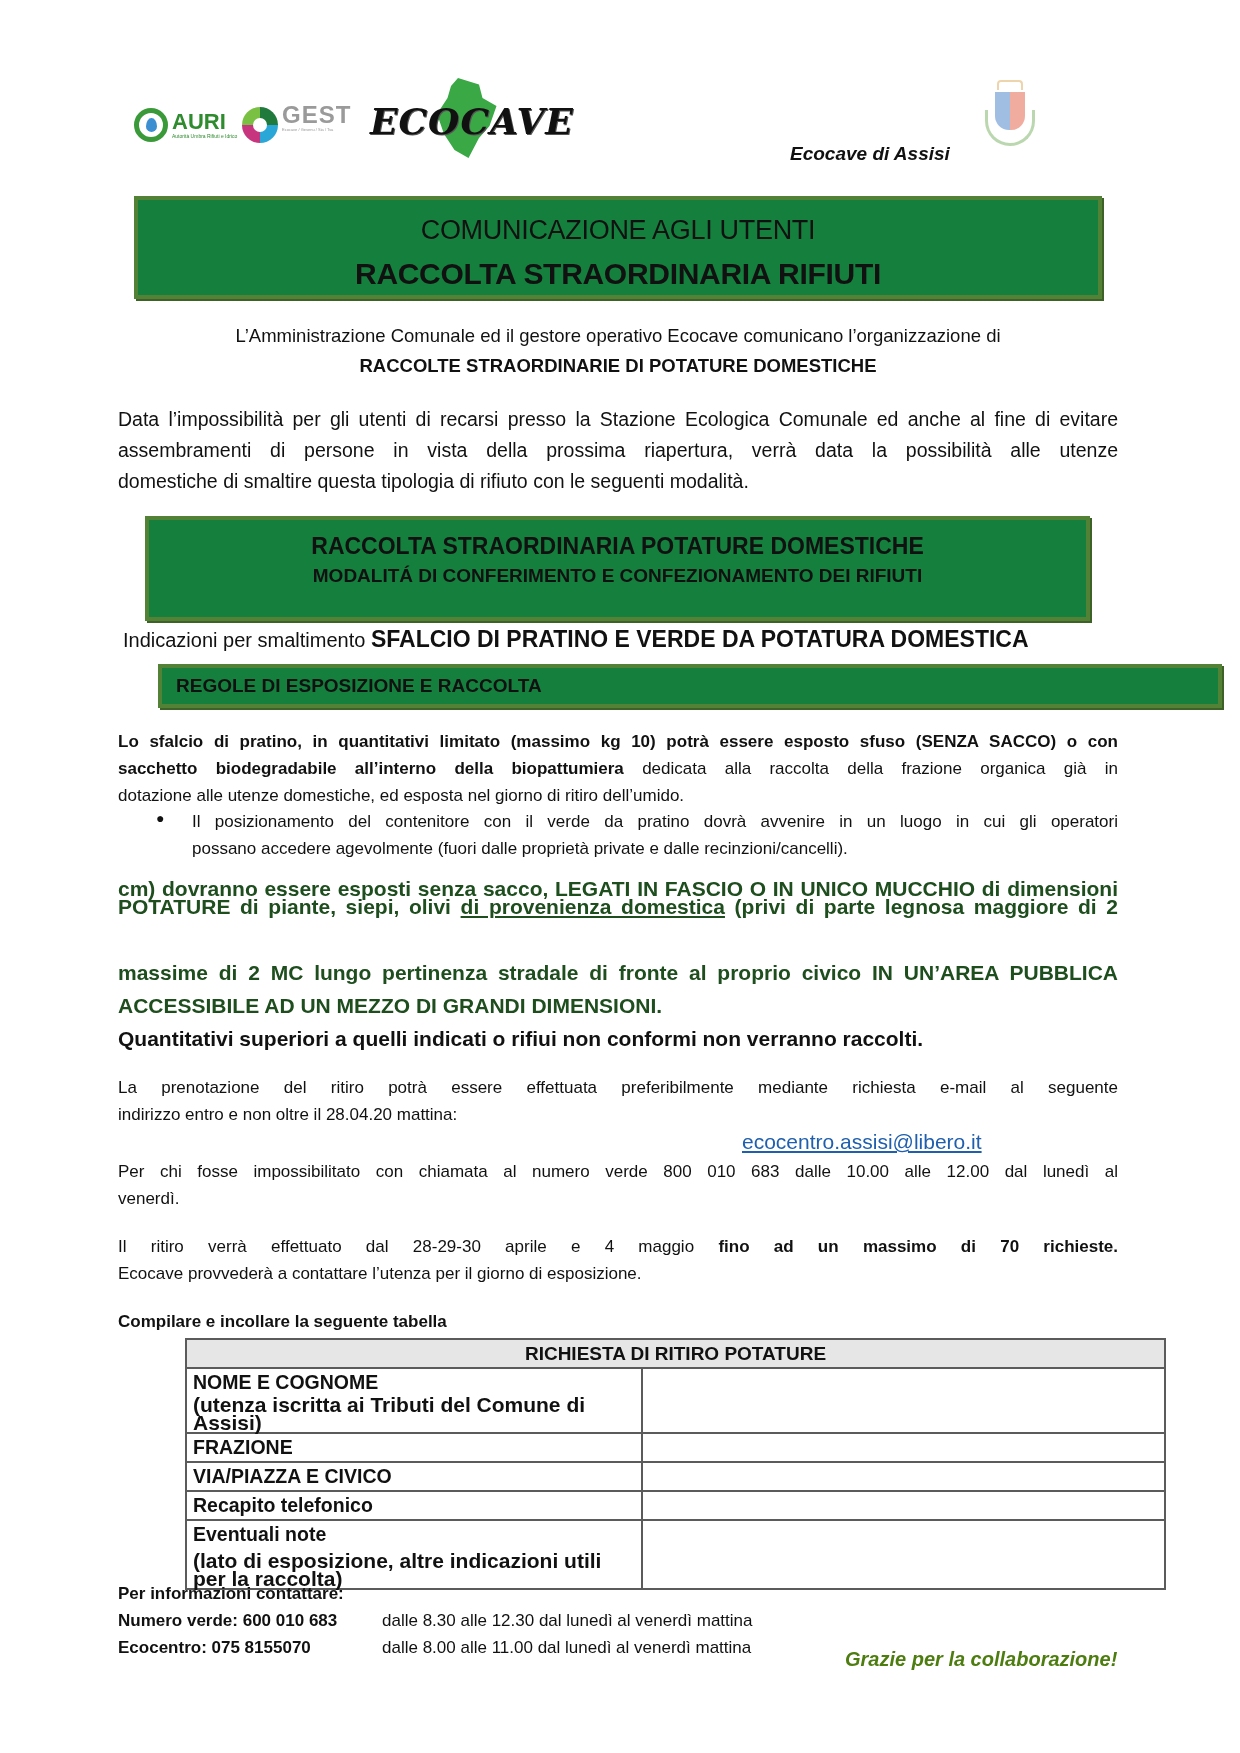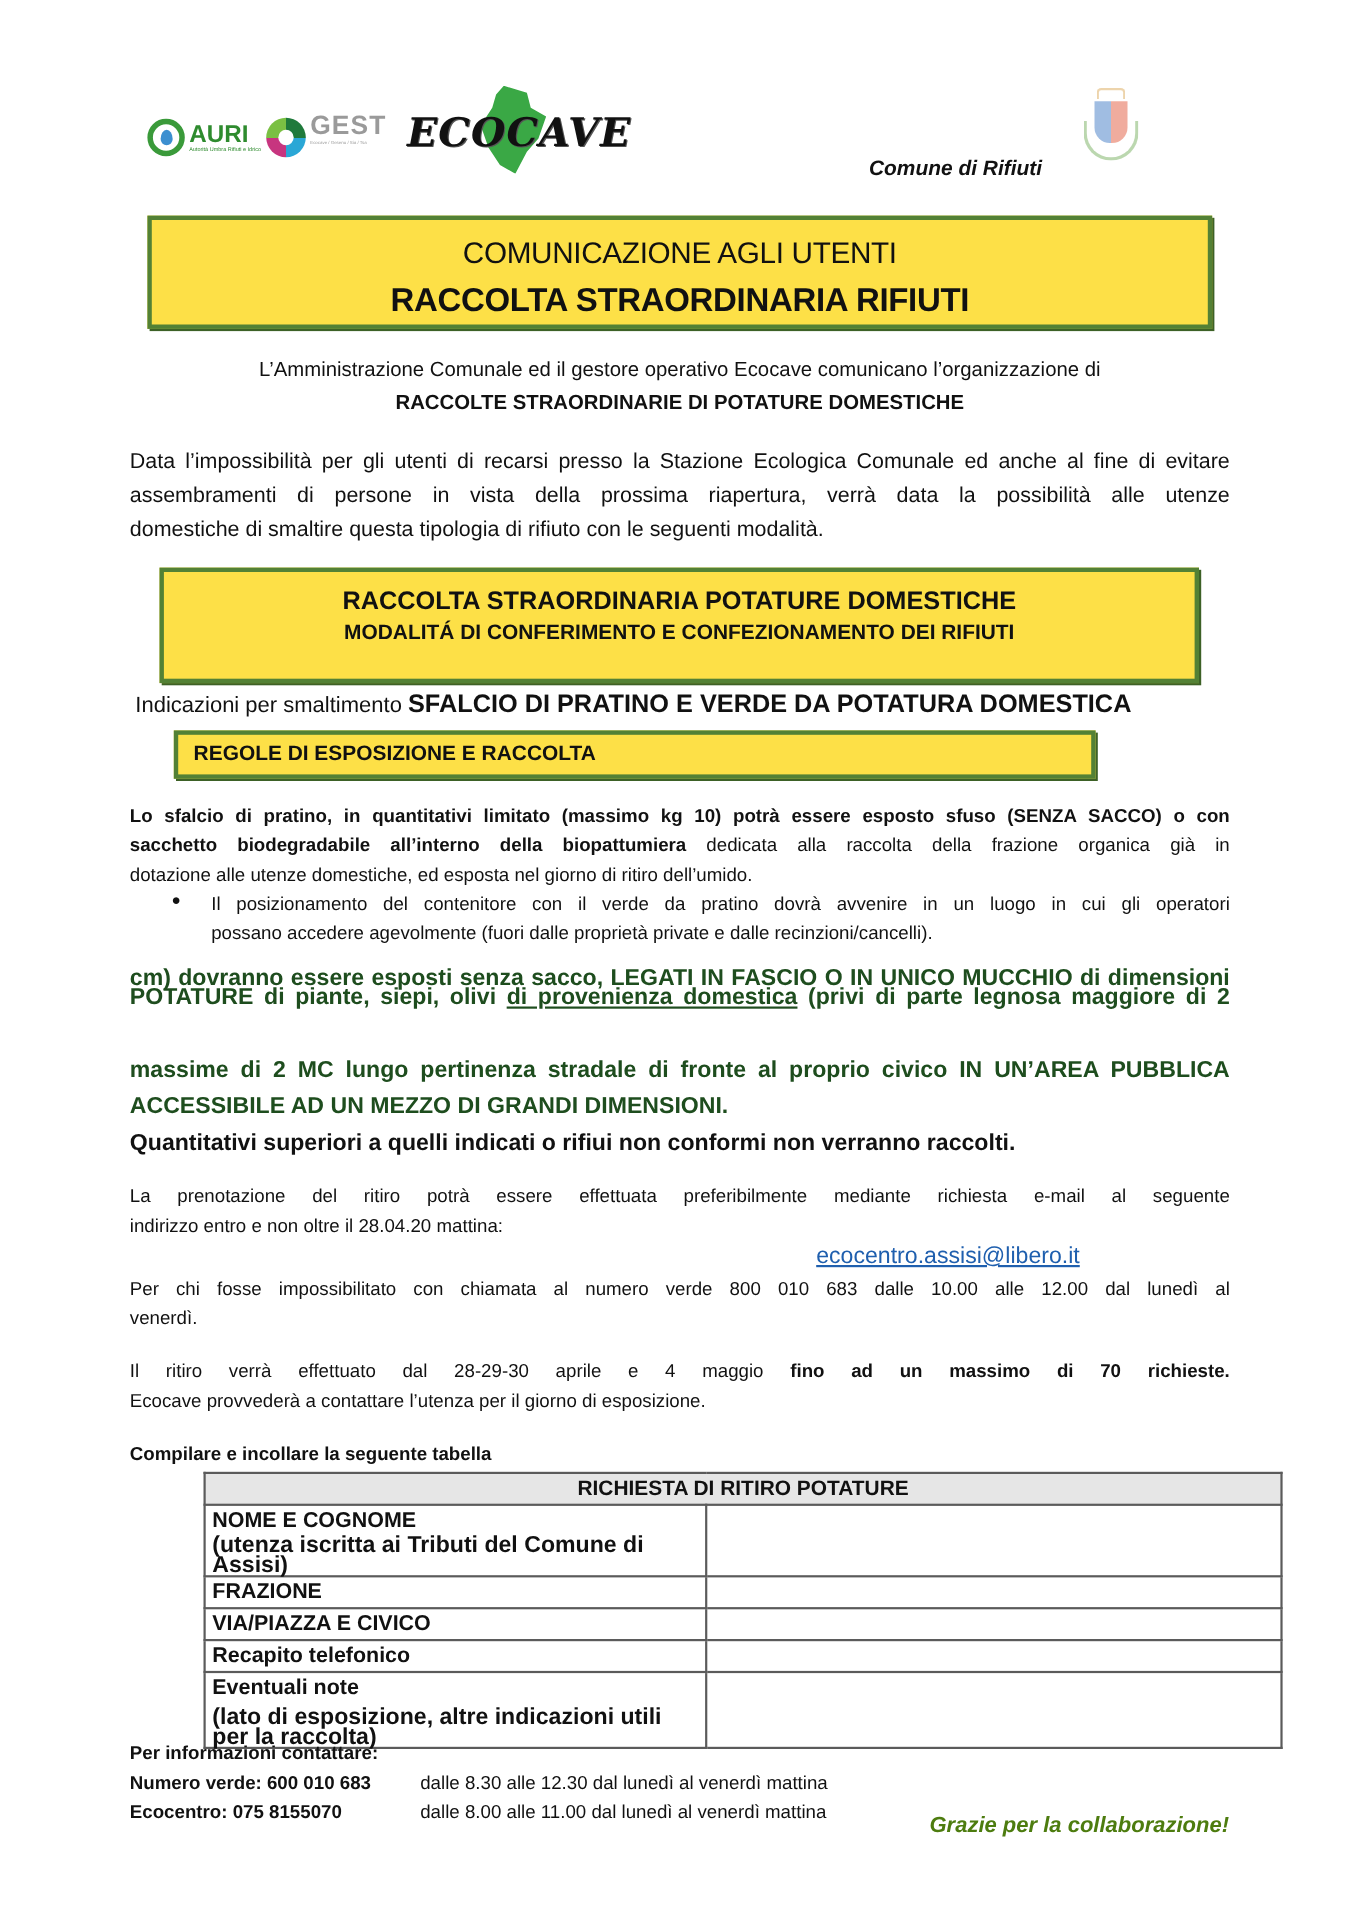--- a/index.html
+++ b/index.html
@@ -23,28 +23,28 @@
   .ecocave-text { position: absolute; left: 10px; top: 22px; font-family: "DejaVu Serif", serif; font-weight: bold; font-style: italic; font-size: 36px; color: #111; letter-spacing: 1px; text-shadow: 1px 1px 0 #555; }
 
   .crest { left: 985px; top: 80px; width: 50px; height: 80px; opacity: 0.45; }
   .crest-crown { position: absolute; left: 12px; top: 0; width: 26px; height: 10px; border: 2px solid #d9a24a; border-bottom: none; border-radius: 4px 4px 0 0; }
   .crest-shield { position: absolute; left: 10px; top: 12px; width: 30px; height: 38px; border-radius: 0 0 14px 14px; background: linear-gradient(90deg, #2f6fc0 50%, #e04a2a 50%); }
   .crest-leaves { position: absolute; left: 0; top: 30px; width: 50px; height: 36px; border: 3px solid #6aa84f; border-top: none; border-radius: 0 0 25px 25px; }
 
   .comune { left: 790px; top: 143px; font-size: 19px; font-weight: bold; font-style: italic; }
 
   
-  .greenbox { background: #fde047; border: 4px solid #538135; box-shadow: 2px 2px 0 #3d6126; text-align: center; }
+  .greenbox { background: #15803d; border: 4px solid #538135; box-shadow: 2px 2px 0 #3d6126; text-align: center; }
   .box1 { left: 134px; top: 196px; width: 968px; height: 103px; }
   .box1 .l1 { font-size: 27px; margin-top: 14px; line-height: 32px; letter-spacing: -0.3px; }
   .box1 .l2 { font-size: 30px; font-weight: bold; margin-top: 10px; line-height: 36px; letter-spacing: -0.3px; }
   .box2 { left: 145px; top: 516px; width: 945px; height: 105px; }
   .box2 .l1 { font-size: 23px; font-weight: bold; margin-top: 12px; line-height: 28px; }
   .box2 .l2 { font-size: 19px; font-weight: bold; margin-top: 4px; line-height: 24px; }
-  .box3 { left: 158px; top: 664px; width: 838px; height: 44px; text-align: left; }
+  .box3 { left: 158px; top: 664px; width: 1064px; height: 44px; text-align: left; }
   .box3 .l1 { font-size: 19px; font-weight: bold; padding-left: 14px; line-height: 36px; }
 
   .center { text-align: center; }
   .just { text-align: justify; text-align-last: justify; }
   .intro1 { left: 118px; top: 325px; width: 1000px; font-size: 18.5px; }
   .intro2 { left: 118px; top: 355px; width: 1000px; font-size: 18.5px; font-weight: bold; }
   .p1 { left: 118px; width: 1000px; font-size: 19.5px; line-height: 31px; }
 
   .indic { left: 123px; top: 626px; width: 1000px; font-size: 20px; }
   .indic b { font-size: 23px; }
@@ -86,21 +86,21 @@
 </div>
 <div class="abs logo-ecocave">
   <div class="ecocave-map"></div>
   <div class="ecocave-text">ECOCAVE</div>
 </div>
 <div class="abs crest">
   <div class="crest-crown"></div>
   <div class="crest-leaves"></div>
   <div class="crest-shield"></div>
 </div>
-<div class="abs comune">Comune di Rifiuti</div>
+<div class="abs comune">Ecocave di Assisi</div>
 
 <div class="abs greenbox box1">
   <div class="l1">COMUNICAZIONE AGLI UTENTI</div>
   <div class="l2">RACCOLTA STRAORDINARIA RIFIUTI</div>
 </div>
 
 <div class="abs intro1 center">L’Amministrazione Comunale ed il gestore operativo Ecocave comunicano l’organizzazione di</div>
 <div class="abs intro2 center">RACCOLTE STRAORDINARIE DI POTATURE DOMESTICHE</div>
 
 <div class="abs p1 just" style="top:404px;">Data l’impossibilità per gli utenti di recarsi presso la Stazione Ecologica Comunale ed anche al fine di evitare</div>

